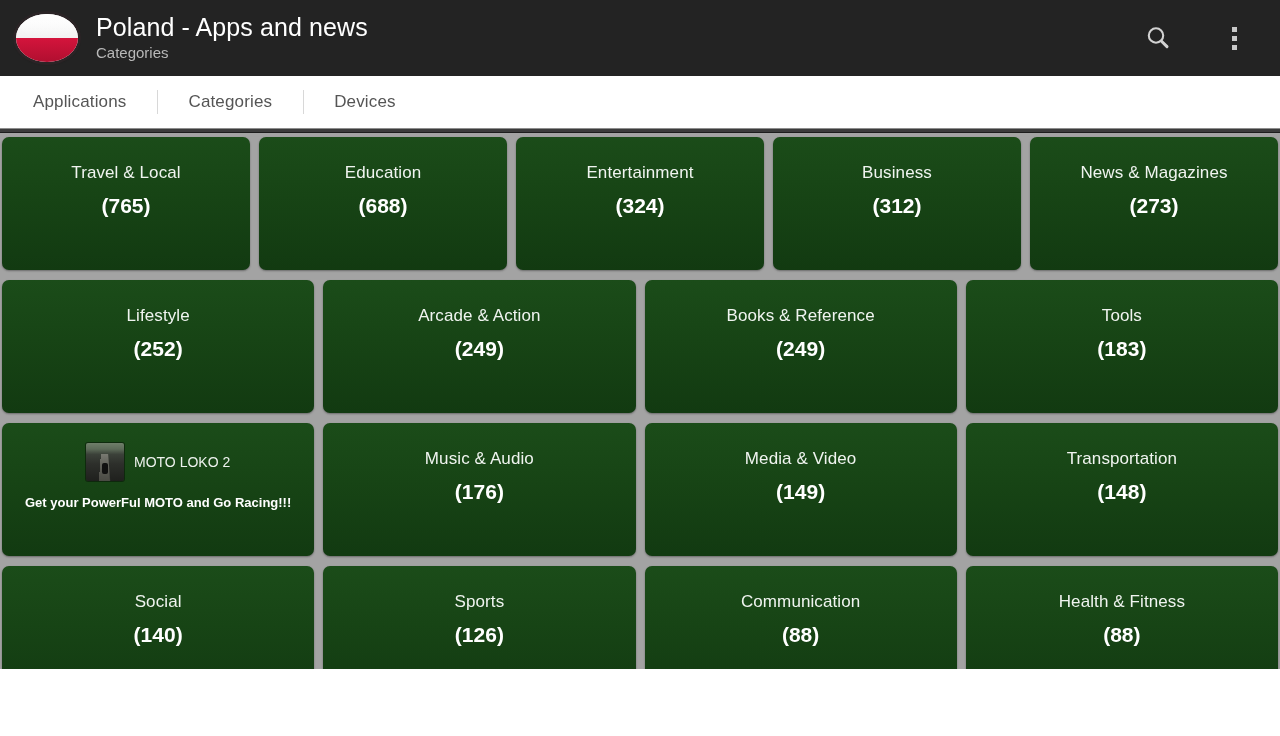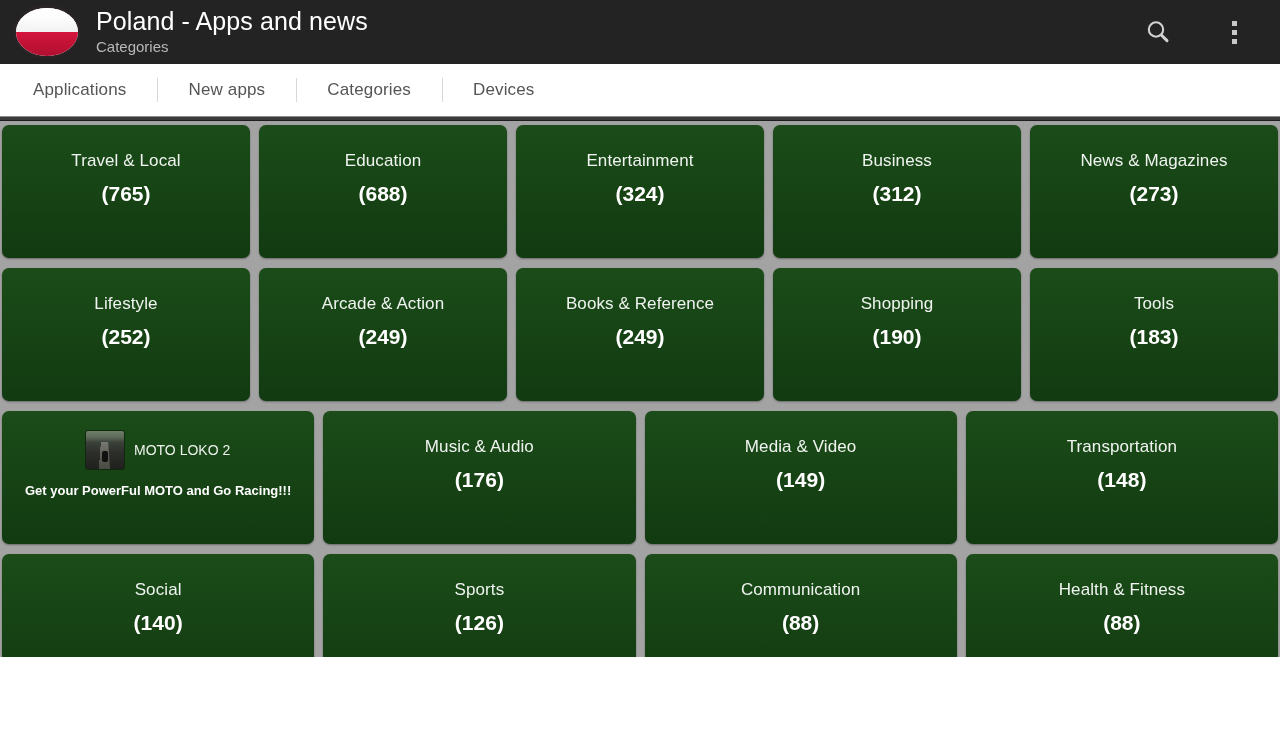--- a/index.html
+++ b/index.html
@@ -7,21 +7,21 @@
     width:1280px; height:736px;
     overflow:hidden;
     background:#ffffff;
     font-family:"Liberation Sans", sans-serif;
     -webkit-font-smoothing:antialiased;
   }
 
   
   .appbar{
     position:relative;
-    height:64px;
+    height:76px;
     background:#232323;
     display:flex;
     align-items:center;
     padding:0 14px 0 16px;
   }
   .app-icon{
     width:62px; height:48px;
     border-radius:50%;
     background:#ffffff;
     position:relative;
@@ -246,21 +246,20 @@
         <i></i>
           <i></i>
           <i></i>
       </span>
     </div>
   </div>
 </div>
 
 <div class="tabbar">
   <div class="tab">Applications</div>
-  <div class="tab">New apps</div>
   <div class="tab">Categories</div>
   <div class="tab">Devices</div>
 </div>
 <div class="tabbar-rule"></div>
 
 <div class="grid-wrap">
 
   <div class="grid-row">
     <div class="tile">
       <div class="tile-name">Travel &amp; Local</div>
@@ -289,24 +288,20 @@
       <div class="tile-name">Lifestyle</div>
       <div class="tile-count">(252)</div>
     </div>
     <div class="tile">
       <div class="tile-name">Arcade &amp; Action</div>
       <div class="tile-count">(249)</div>
     </div>
     <div class="tile">
       <div class="tile-name">Books &amp; Reference</div>
       <div class="tile-count">(249)</div>
-    </div>
-    <div class="tile">
-      <div class="tile-name">Shopping</div>
-      <div class="tile-count">(190)</div>
     </div>
     <div class="tile">
       <div class="tile-name">Tools</div>
       <div class="tile-count">(183)</div>
     </div>
   </div>
 
   <div class="grid-row">
     <div class="tile ad">
       <div class="ad-head">

